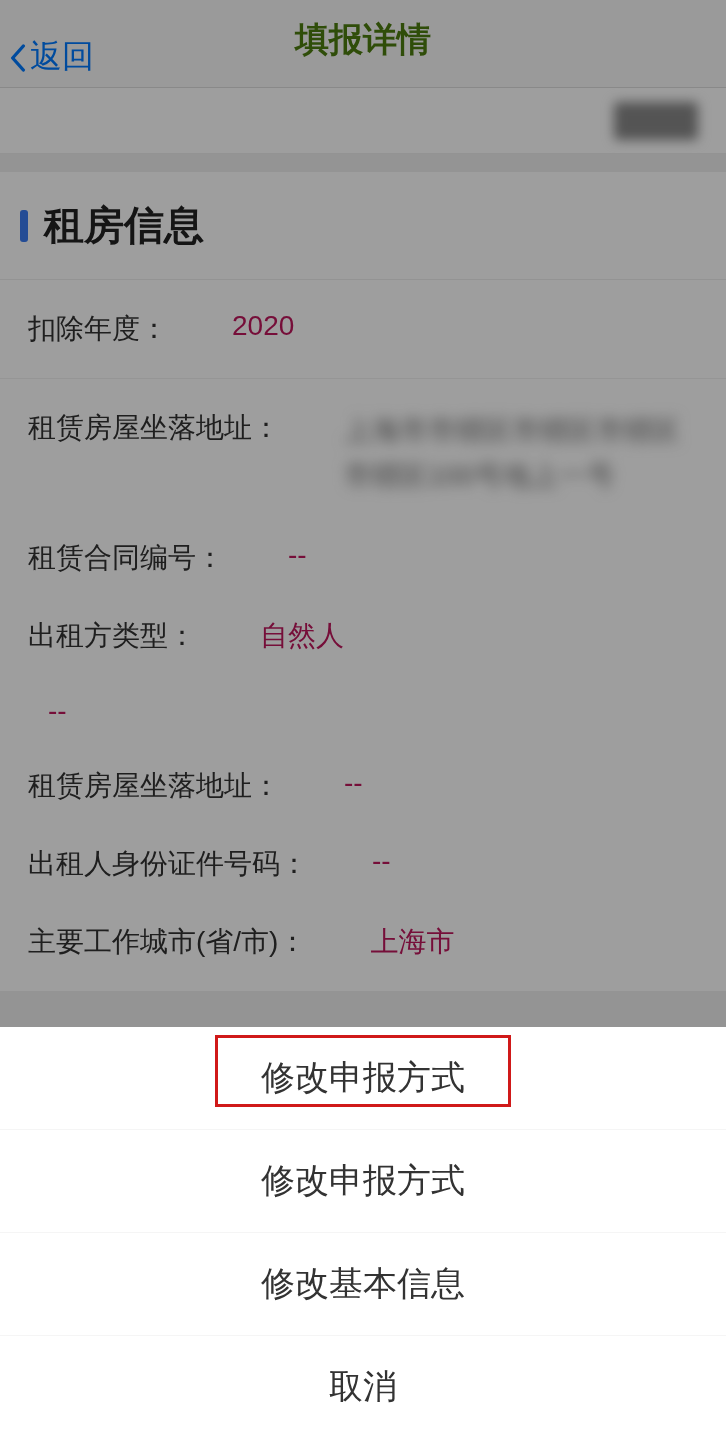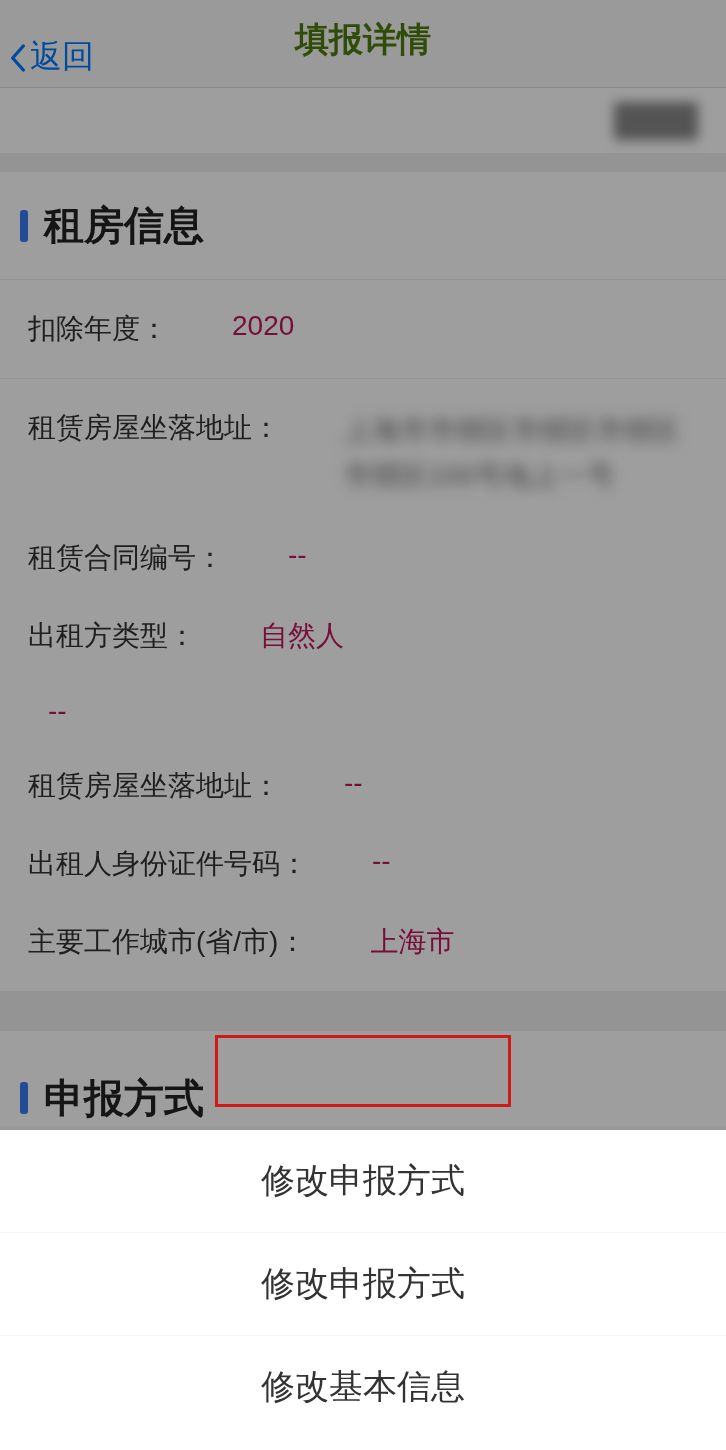--- a/index.html
+++ b/index.html
@@ -277,15 +277,16 @@
   </div>
 
 </div>
 
 <div class="overlay"></div>
 
 <div class="action-sheet">
   <div class="action-item">修改申报方式</div>
   <div class="action-item">修改申报方式</div>
   <div class="action-item">修改基本信息</div>
+  <div class="action-item">取消</div>
 </div>
 
 <div class="highlight-box highlight-1"></div>
 
 </body></html>

